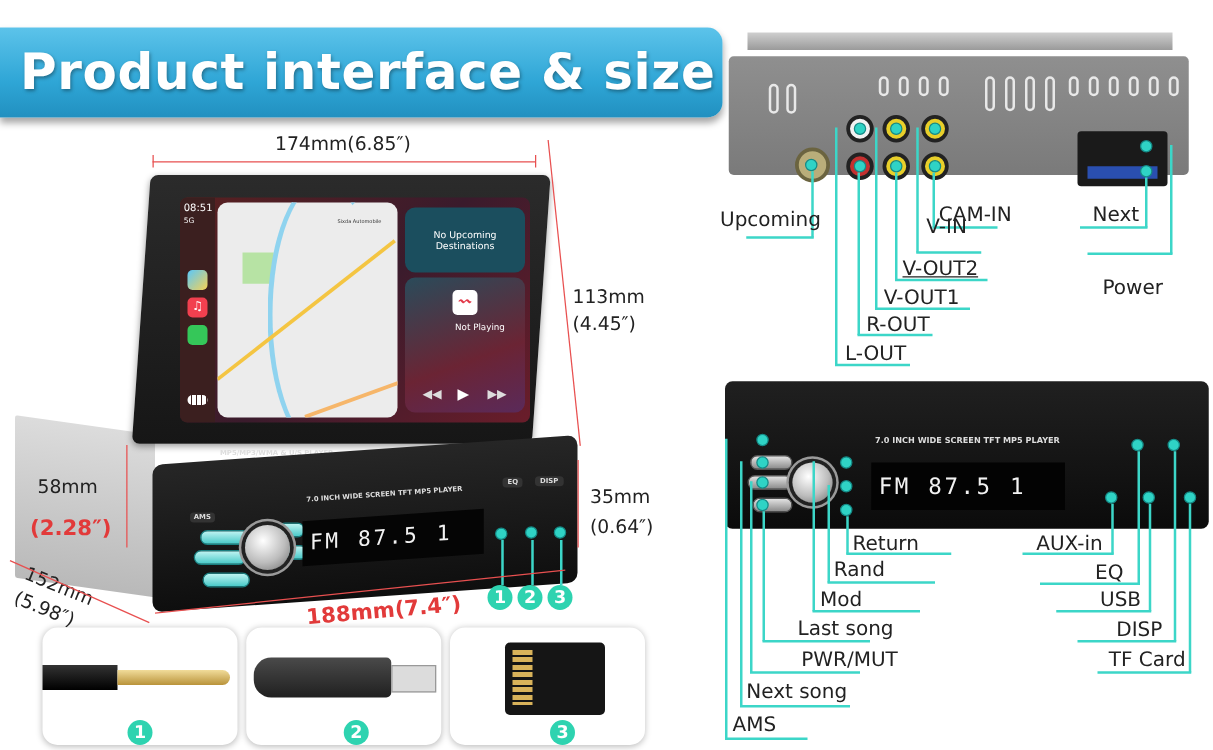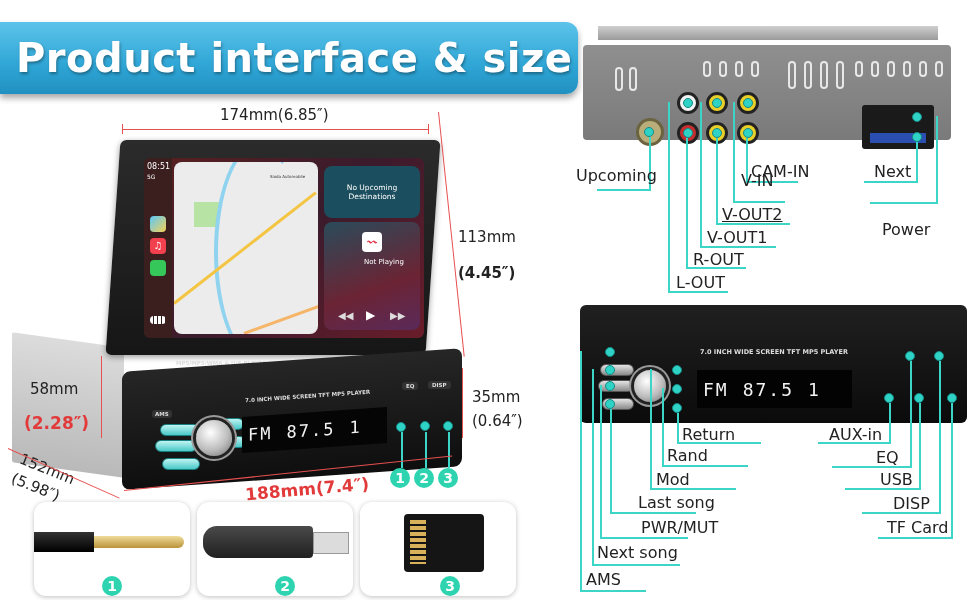--- a/index.html
+++ b/index.html
@@ -170,21 +170,21 @@
     <div class="cp-now-label">Not Playing</div>
     <div class="cp-ctrl" style="left:14px;">◀◀</div>
     <div class="cp-ctrl" style="left:42px; color:#fff; font-size:12px; top:86px;">▶</div>
     <div class="cp-ctrl" style="left:66px;">▶▶</div>
   </div>
 </div>
 
 <div class="strip-label" style="left:176px; top:360px;">MP5/MP3/WMA &amp; U/S PLAYER</div>
 
 <div class="dim abs" style="left:458px; top:228px;">113mm</div>
-<div class="dim abs" style="left:458px; top:264px;font-weight:bold;">(4.45″)</div>
+<div class="dim abs" style="left:458px; top:250px;">(4.45″)</div>
 <div class="redline" style="left:438px; top:112px; width:1px; height:246px; transform:rotate(-6deg); transform-origin:top;"></div>
 
 <div class="faceplate"></div>
 <div class="strip-label" style="left:245px; top:393px; transform:rotate(-4deg);">7.0 INCH WIDE SCREEN TFT MP5 PLAYER</div>
 <div class="strip-label" style="left:152px; top:410px; background:#333; padding:1px 3px; border-radius:3px;">AMS</div>
 <div class="strip-label" style="left:402px; top:382px; background:#333; padding:1px 4px; border-radius:3px;">EQ</div>
 <div class="strip-label" style="left:428px; top:381px; background:#333; padding:1px 4px; border-radius:3px;">DISP</div>
 
 <div class="cyan-btn" style="left:160px; top:424px; width:40px;"></div>
 <div class="cyan-btn" style="left:155px; top:440px; width:42px;"></div>

